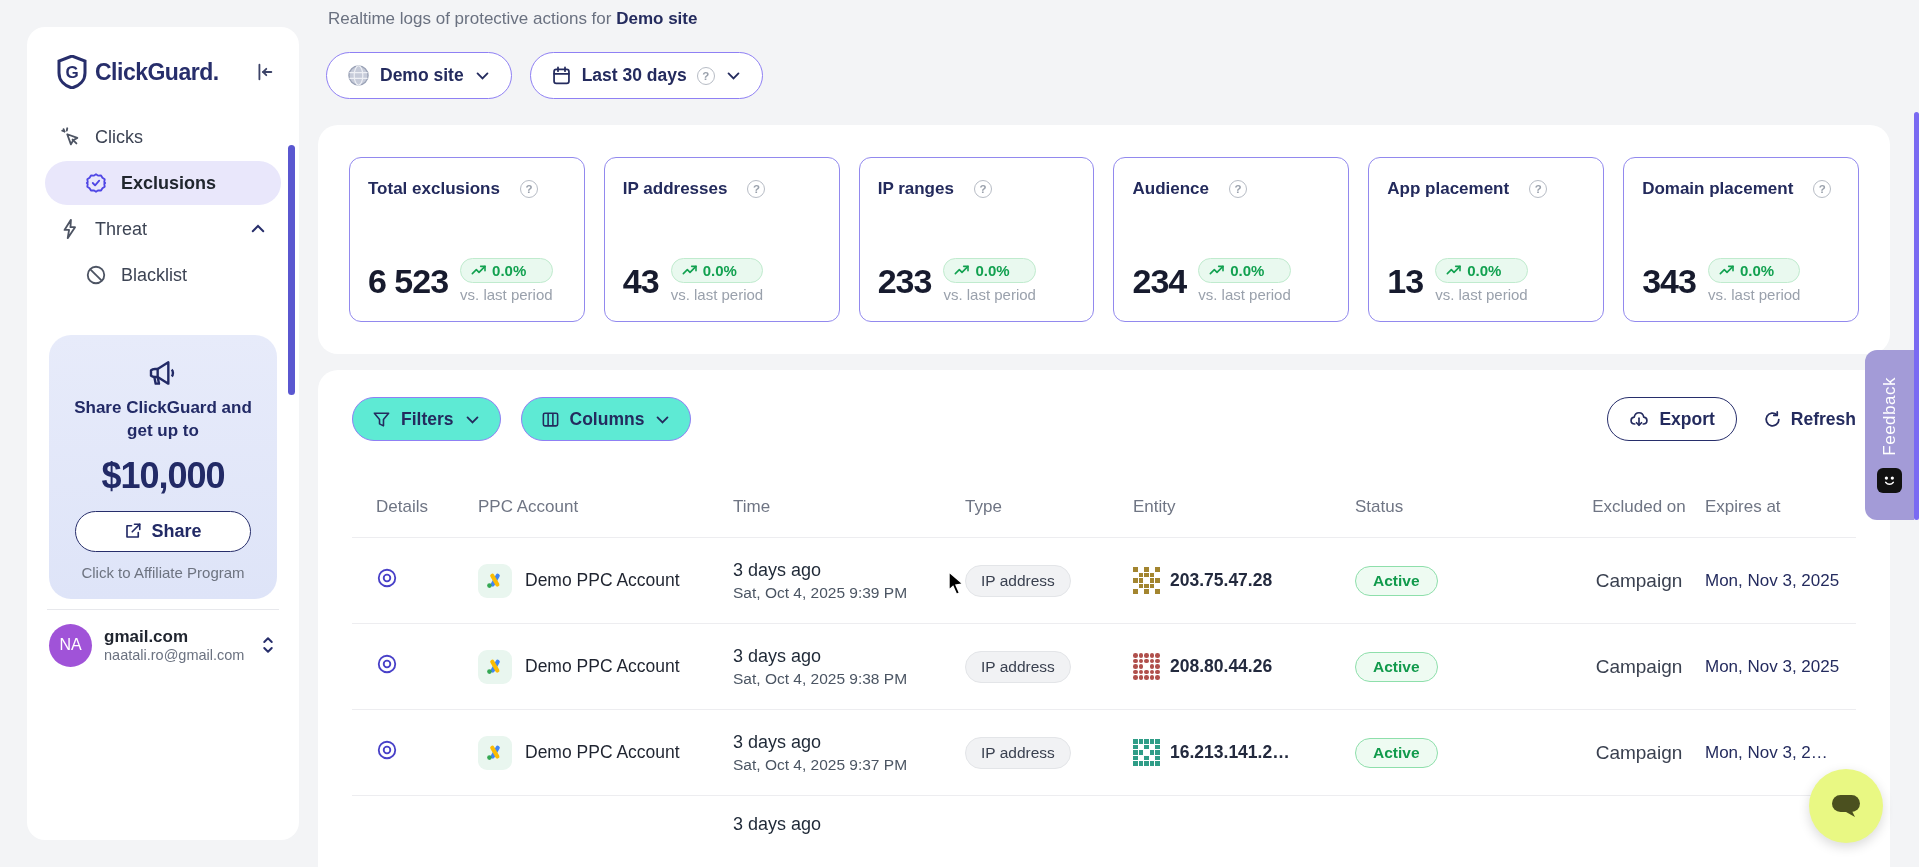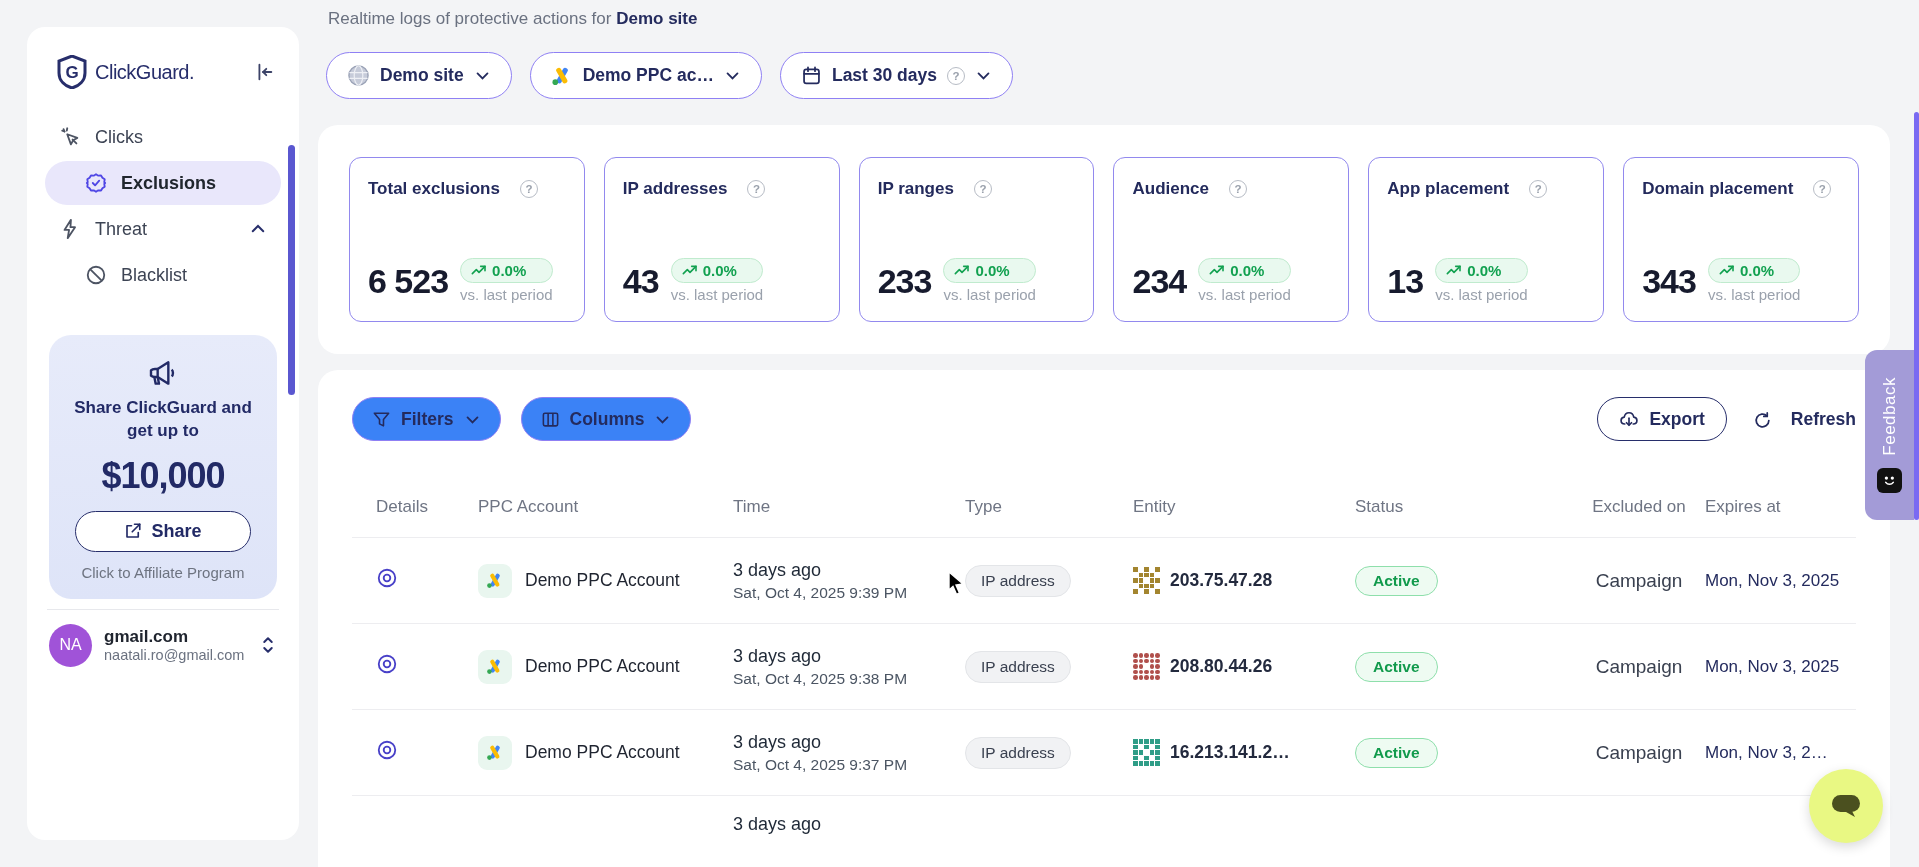--- a/index.html
+++ b/index.html
@@ -2,21 +2,21 @@
 <html><head>
 <meta charset="utf-8">
 <style>
   * { margin:0; padding:0; box-sizing:border-box; }
   html,body { width:1919px; height:867px; overflow:hidden; font-family:"Liberation Sans", sans-serif; background:#f3f4f6; color:#232a5c; }
 
   
   .sidebar { position:absolute; left:27px; top:27px; width:272px; height:813px; background:#fff; border-radius:18px; padding:22px 18px 18px 18px; display:flex; flex-direction:column; }
   .logo-row { display:flex; align-items:center; padding:6px 6px 26px 12px; }
   .logo-mark { width:30px; height:34px; margin-right:8px; flex:0 0 auto; }
-  .logo-text { font-size:20px; font-weight:400; color:#272e6b; letter-spacing:-0.5px; flex:1; }
+  .logo-text { font-size:23px; font-weight:700; color:#272e6b; letter-spacing:-0.5px; flex:1; }
   .collapse-btn { color:#3c4368; cursor:pointer; display:flex; align-items:center; }
   .nav { position:relative; }
   .nav-scrollbar { position:absolute; right:-14px; top:30px; width:7px; height:250px; background:#5a57d0; border-radius:4px; }
   .nav-item { display:flex; align-items:center; gap:14px; padding:11px 14px; border-radius:24px; font-size:18px; color:#3d4454; cursor:pointer; margin-bottom:2px; }
   .nav-item .icon { width:22px; height:22px; color:#4d5463; display:flex; }
   .nav-item.sub { padding-left:40px; }
   .nav-item.active { background:#e9e7fb; color:#20262e; font-weight:600; }
   .nav-item.active .icon { color:#4f46e5; }
   .nav-item .chev { margin-left:auto; color:#272e6b; display:flex; }
 
@@ -53,24 +53,24 @@
   .stat-bottom { margin-top:auto; display:flex; align-items:flex-start; gap:12px; }
   .stat-value { font-size:34px; font-weight:800; color:#171b2e; letter-spacing:-1px; line-height:1; margin-top:6px; }
   .stat-delta { display:flex; flex-direction:column; }
   .delta-badge { display:inline-flex; align-items:center; gap:5px; background:#e9f9ef; border:1px solid #c0ebce; border-radius:13px; padding:3px 10px; font-size:15px; font-weight:700; color:#12a150; }
   .delta-sub { font-size:15px; color:#9aa1ac; margin-top:3px; }
   .help-icon { width:18px; height:18px; border:1.4px solid #b7bcc5; border-radius:50%; color:#9aa1ac; font-size:11.5px; display:inline-flex; align-items:center; justify-content:center; font-weight:700; flex:0 0 auto; }
   .help-icon::after { content:"?"; }
 
   .panel-table { margin-top:16px; height:600px; padding:27px 34px 0; overflow:hidden; }
   .toolbar { display:flex; align-items:center; }
-  .tool-pill { display:inline-flex; align-items:center; gap:10px; height:44px; border:1.5px solid #8f80f4; border-radius:22px; background:#3b82f6; padding:0 19px; font-size:17.5px; font-weight:600; color:#242b5e; cursor:pointer; }
+  .tool-pill { display:inline-flex; align-items:center; gap:10px; height:44px; border:1.5px solid #8f80f4; border-radius:22px; background:#5eead4; padding:0 19px; font-size:17.5px; font-weight:600; color:#242b5e; cursor:pointer; }
   .tool-pill + .tool-pill { margin-left:20px; }
   .export-btn { margin-left:auto; display:inline-flex; align-items:center; gap:10px; height:44px; border:1.5px solid #272e6b; border-radius:22px; background:#fff; padding:0 21px; font-size:17.5px; font-weight:600; color:#242b5e; cursor:pointer; }
-  .refresh-btn { display:inline-flex; align-items:flex-end; gap:19px; margin-left:26px; font-size:17.5px; font-weight:600; color:#242b5e; cursor:pointer; background:none; border:none; }
+  .refresh-btn { display:inline-flex; align-items:center; gap:9px; margin-left:26px; font-size:17.5px; font-weight:600; color:#242b5e; cursor:pointer; background:none; border:none; }
 
   table.log { border-collapse:collapse; margin-top:48px; table-layout:fixed; width:1504px; }
   table.log th { font-size:17px; font-weight:400; color:#6f7584; text-align:left; padding:8px 6px 20px; vertical-align:middle; }
   table.log td { border-top:1px solid #ededf0; height:86px; padding:0 6px; font-size:17px; color:#1f2430; vertical-align:middle; }
   .col-details { width:120px; padding-left:24px !important; }
   .col-ppc { width:255px; }
   .col-time { width:232px; }
   .col-type { width:168px; }
   .col-entity { width:222px; }
   .col-status { width:230px; }
@@ -206,33 +206,20 @@
 
   <div class="selector-row">
     <div class="pill">
       <svg width="23" height="23" viewBox="0 0 24 24">
           <circle cx="12" cy="12" r="10" fill="#c6cbd9"></circle>
           <circle cx="12" cy="12" r="10" fill="none" stroke="#9aa2b6" stroke-width="1.4"></circle>
           <ellipse cx="12" cy="12" rx="4.5" ry="10" fill="none" stroke="#eef0f5" stroke-width="1.2"></ellipse>
           <path d="M2.5 9 H21.5 M2.5 15 H21.5" stroke="#eef0f5" stroke-width="1.2" fill="none"></path>
         </svg>
       <span>Demo site</span>
-      <span class="chev">
-          <svg width="17" height="17" viewBox="0 0 24 24" fill="none" stroke="#242b5e" stroke-width="2.6" stroke-linecap="round">
-            <path d="M5 9 L12 16 L19 9"></path>
-          </svg>
-        </span>
-    </div>
-    <div class="pill">
-      <svg width="22" height="20" viewBox="0 0 24 22">
-          <rect x="9.2" y="1" width="5.6" height="19" rx="2.8" transform="rotate(30 12 11)" fill="#4285f4"></rect>
-          <rect x="9.2" y="1" width="5.6" height="19" rx="2.8" transform="rotate(-30 12 11)" fill="#fbbc05"></rect>
-          <circle cx="4.6" cy="17.8" r="3.1" fill="#34a853"></circle>
-        </svg>
-      <span>Demo PPC ac…</span>
       <span class="chev">
           <svg width="17" height="17" viewBox="0 0 24 24" fill="none" stroke="#242b5e" stroke-width="2.6" stroke-linecap="round">
             <path d="M5 9 L12 16 L19 9"></path>
           </svg>
         </span>
     </div>
     <div class="pill date-pill">
       <svg width="21" height="21" viewBox="0 0 24 24" fill="none" stroke="#242b5e" stroke-width="2" stroke-linecap="round">
           <rect x="3.5" y="5" width="17" height="16" rx="2.5"></rect>
           <path d="M3.5 10 H20.5"></path>

